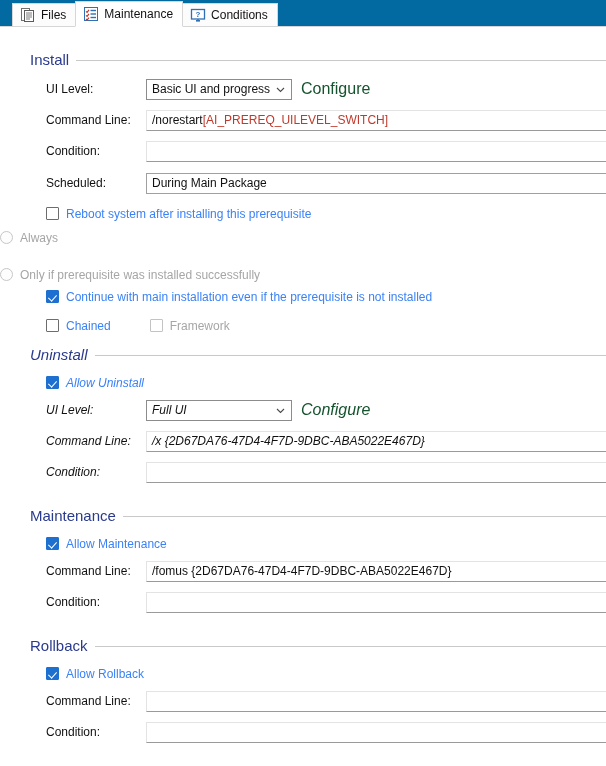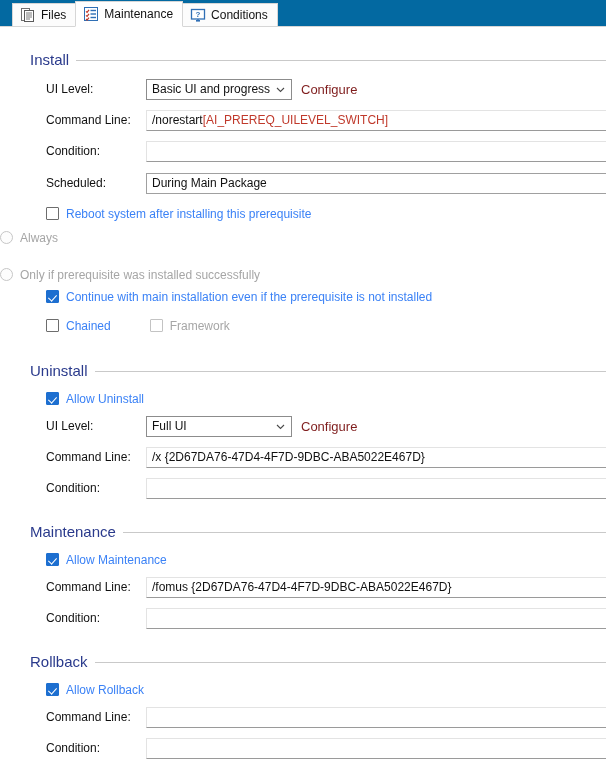--- a/index.html
+++ b/index.html
@@ -166,22 +166,22 @@
     color: #111111;
     cursor: default;
   }
   .combo-caret {
     width: 11px;
     height: 11px;
     flex: 0 0 11px;
     display: block;
   }
   .link {
-    color: #7f1d1d;
-    font-size: 13px;
+    color: #14532d;
+    font-size: 16px;
     cursor: pointer;
     white-space: nowrap;
   }
 
   
   .checkrow {
     display: flex;
     align-items: center;
     height: 21px;
     box-sizing: border-box;
@@ -389,21 +389,21 @@
         <span class="cb-box"></span>
         <span class="cb-text">Chained</span>
       </span>
       <span class="cb" style="margin-left:39px;">
         <span class="cb-box disabled"></span>
         <span class="cb-text disabled">Framework</span>
       </span>
     </div>
   </div>
 
-  <div class="section" style="margin-top:24px;">
+  <div class="section" style="margin-top:8px;font-style:italic;">
     <div class="section-header">
       <span class="section-title">Uninstall</span>
       <span class="section-rule"></span>
     </div>
 
     <div class="checkrow indent-allow" style="margin-top:8px;">
       <span class="cb">
         <span class="cb-box checked"></span>
         <span class="cb-text">Allow Uninstall</span>
       </span>

